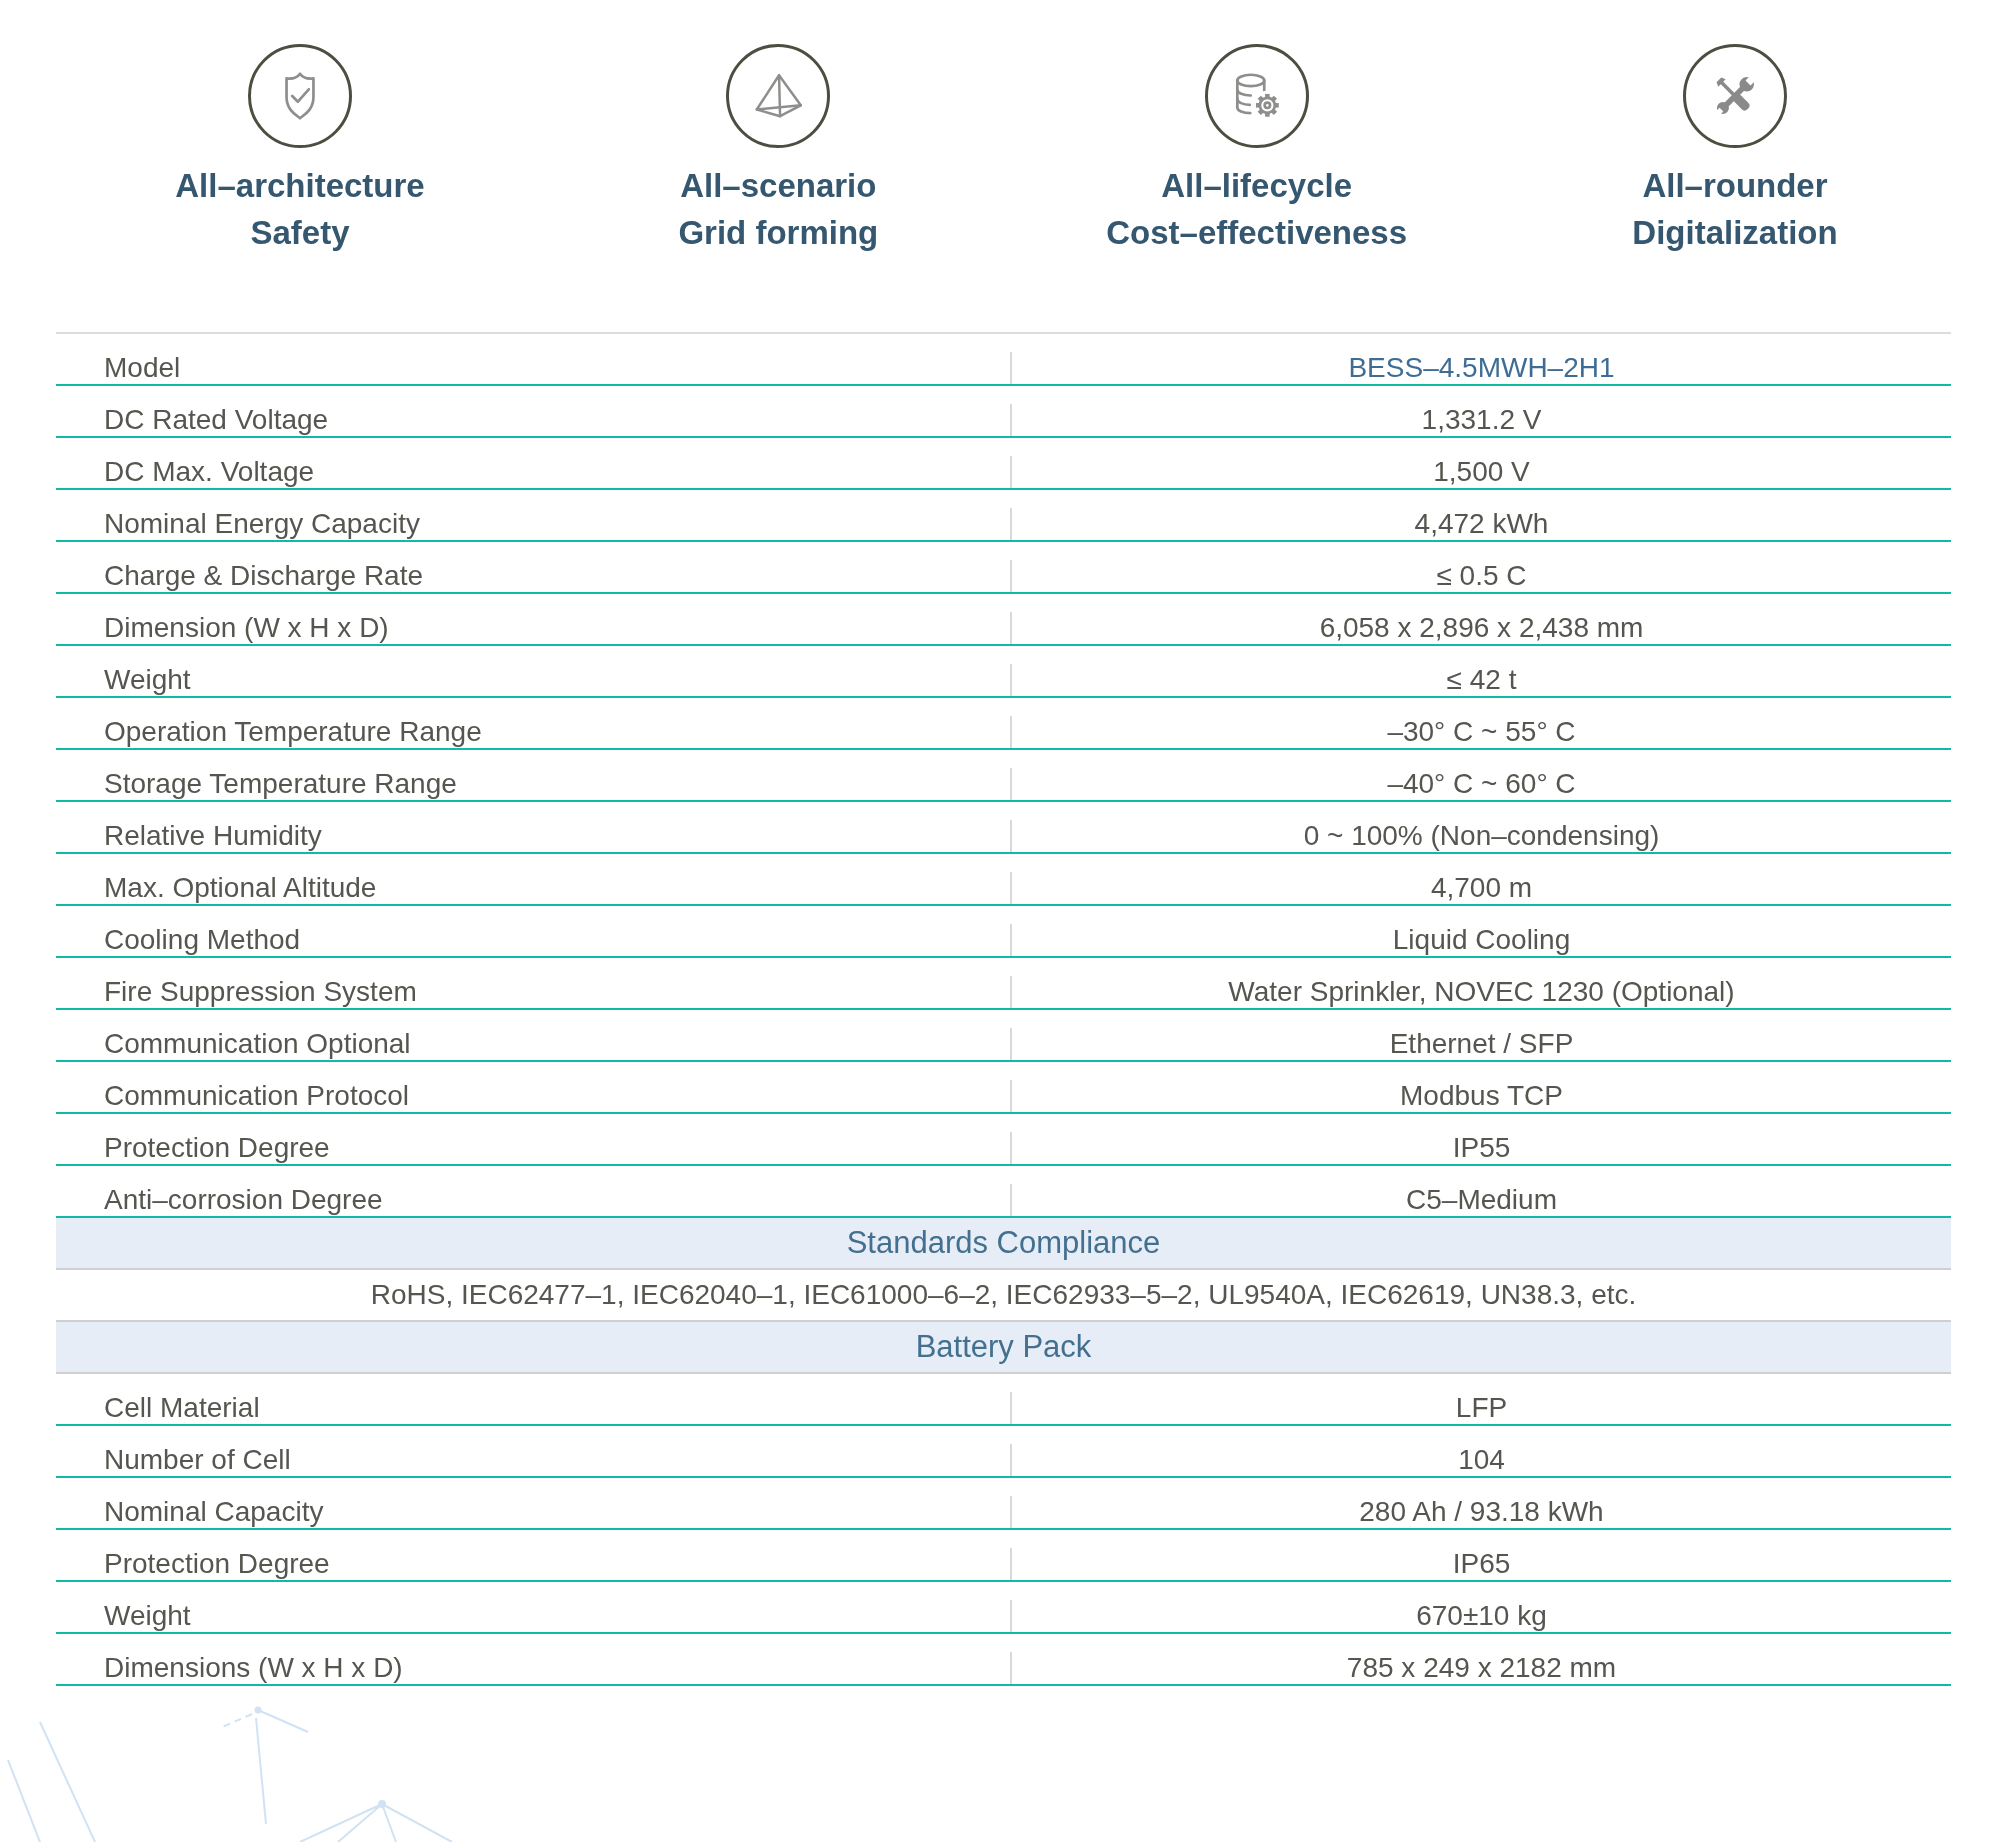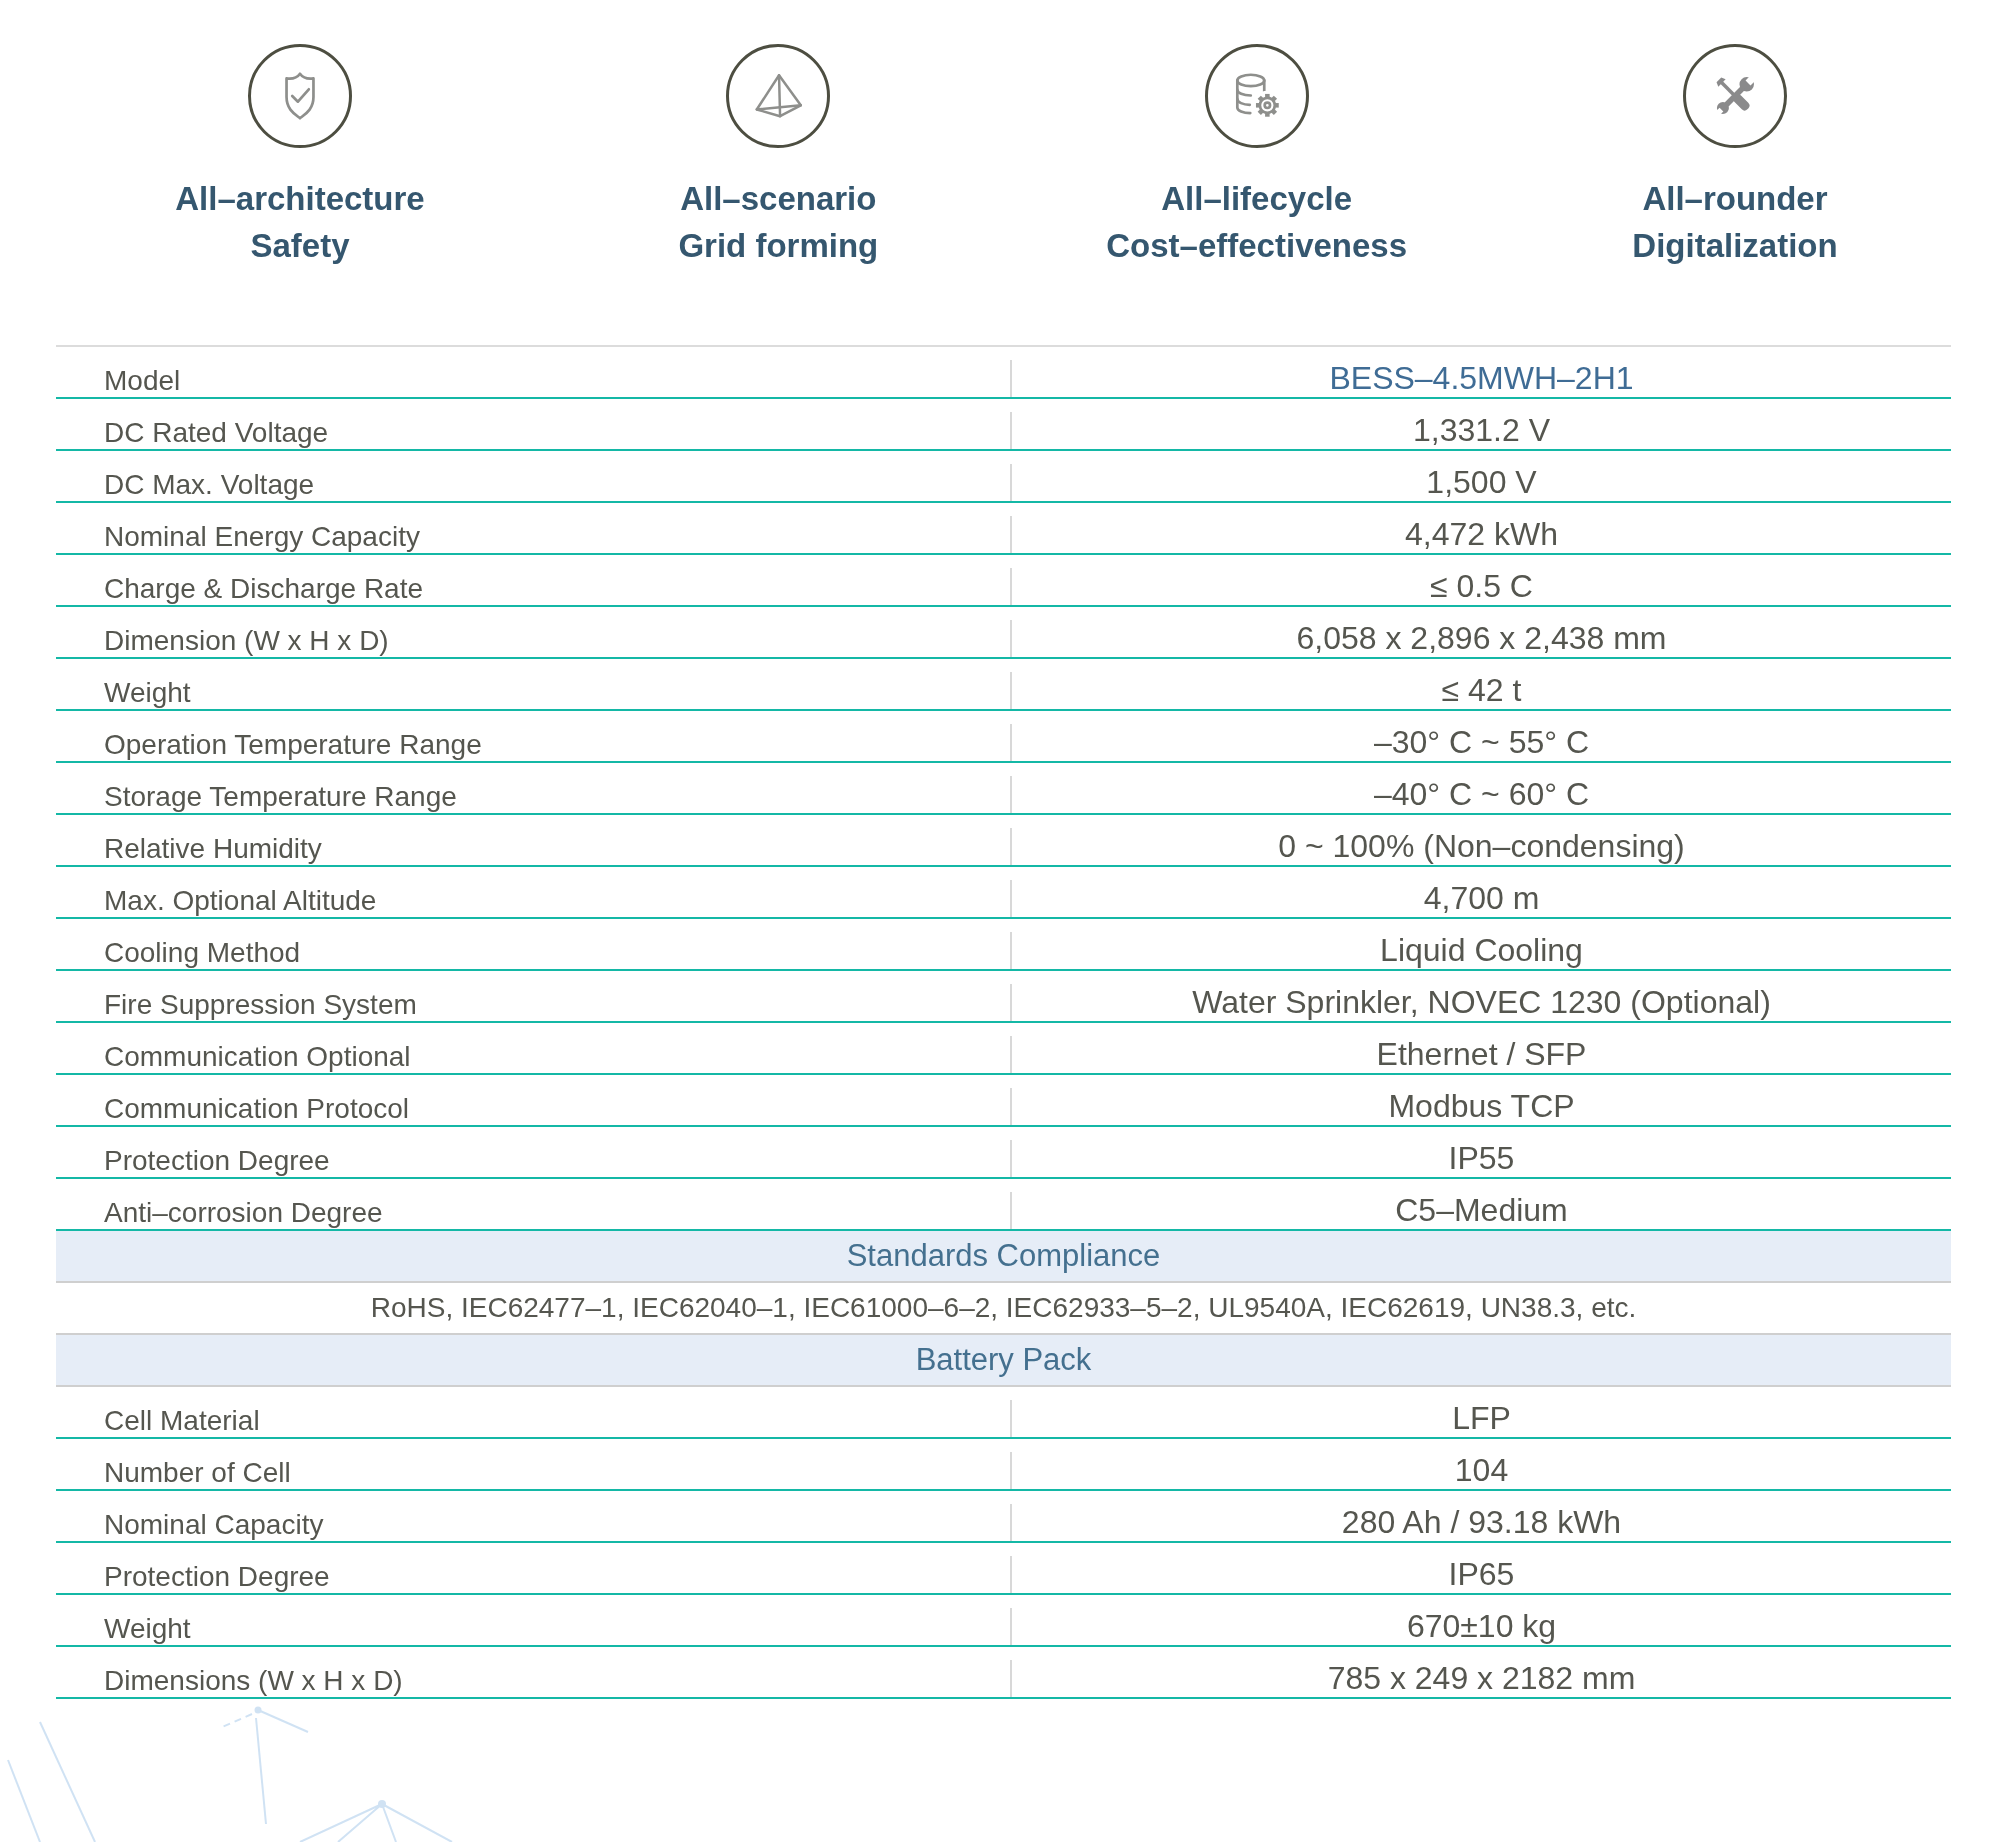--- a/index.html
+++ b/index.html
@@ -16,42 +16,42 @@
     display:flex; justify-content:space-between;
     padding:44px 45px 0 80px;
   }
   .feature { width:440px; display:flex; flex-direction:column; align-items:center; }
   .circle {
     width:104px; height:104px; border:3.4px solid #4d4e41; border-radius:50%;
     display:flex; align-items:center; justify-content:center; background:#fff;
   }
   .circle svg { display:block; }
   .feature-label {
-    margin-top:28px; text-align:center;
+    margin-top:15px; text-align:center;
     font-size:33px; font-weight:bold; color:#35576f; line-height:1.42;
   }
 
   
   .spec-table {
     position:relative; margin:75px 0 0 56px; width:1895px;
     border-top:2px solid #dcdcdc; background:#fff;
   }
   .section-header {
     height:52px; background:#e6edf7; color:#44708f; font-size:31px;
     display:flex; align-items:center; justify-content:center;
     border-bottom:2px solid #cfcfcf;
   }
   .spec-row { display:flex; height:52px; border-bottom:2px solid #14b8a6; background:transparent;align-items:flex-end; }
   .spec-label {
     width:954px; display:flex; align-items:center; padding-left:48px;
     font-size:28px; color:#55564f;
   }
   .spec-value {
     flex:1; display:flex; align-items:center; justify-content:center;
-    font-size:32px; color:#55564f; border-left:2px solid #d8d8d8;
+    font-size:28px; color:#55564f; border-left:2px solid #d8d8d8;
     text-align:center;
   }
   .spec-value.blue { color:#3f6c95; }
   .standards-row {
     height:52px; display:flex; align-items:center; justify-content:center;
     font-size:28px; color:#55564f; border-bottom:2px solid #cfcfcf;text-align:right;
   }
 
   
   .watermark {

